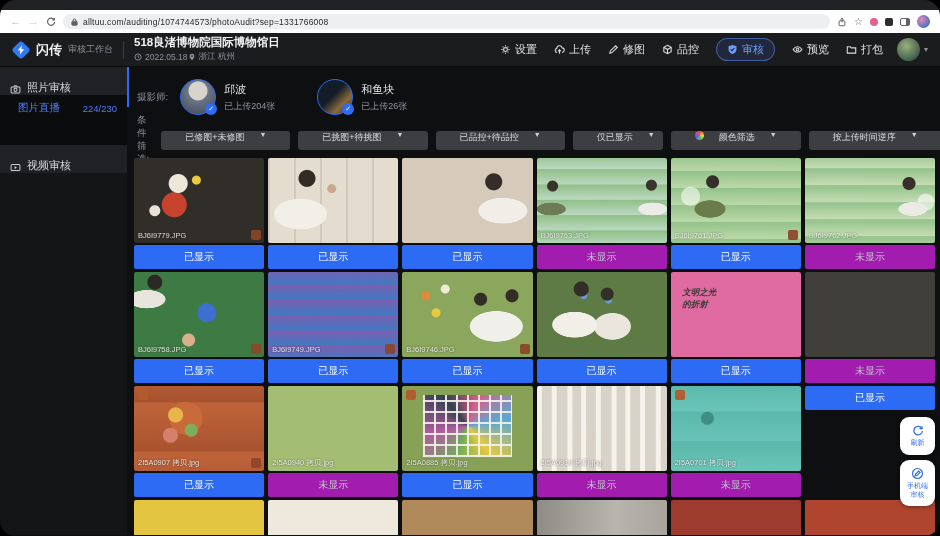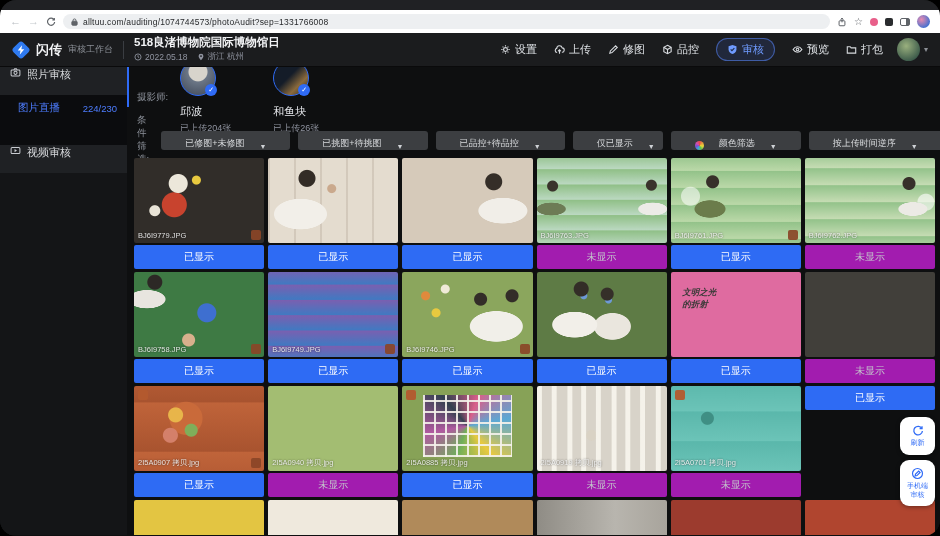--- a/index.html
+++ b/index.html
@@ -21,61 +21,61 @@
   .tb-avatar { width:13px; height:13px; border-radius:50%; background:radial-gradient(circle at 35% 35%, #e88bb1, #3f6fd0 75%); }
 
   
   .appbar { height:34px; background:#1b1c1e; display:flex; align-items:center; padding:0 12px; gap:10px; border-bottom:1px solid #0a0a0b; }
   .logo { display:flex; align-items:center; gap:6px; }
   .logo-name { font-size:13px; font-weight:bold; color:#f2f3f5; }
   .logo-sub { font-size:9px; color:#8b8f96; }
   .vdiv { width:1px; height:18px; background:#3a3d42; }
   .titlebox { display:flex; flex-direction:column; gap:2px; }
   .ev-title { font-size:11.5px; font-weight:bold; color:#f2f3f5; line-height:1.1; }
-  .ev-meta { display:flex; align-items:center; gap:9px; font-size:8.5px; color:#9094a0; }
+  .ev-meta { display:flex; align-items:center; font-size:8.5px; color:#9094a0; }
   .meta-item { display:flex; align-items:center; gap:3px; }
   .spacer { flex:1; }
   .topnav { display:flex; align-items:center; gap:17px; }
   .nav-item { display:flex; align-items:center; gap:4px; color:#dfe2e6; font-size:11px; cursor:default; }
   .nav-item svg { color:#d7dade; }
   .nav-item.active { padding:3px 10px; border-radius:13px; background:rgba(77,125,255,.13); border:1px solid rgba(90,135,255,.55); color:#6f9bff; }
   .nav-item.active svg { color:#6f9bff; }
   .user { display:flex; align-items:center; gap:4px; margin-left:4px; }
   .user-avatar { width:23px; height:23px; border-radius:50%; background:radial-gradient(circle at 40% 35%, #9ab07e, #3c5a4a 75%); }
   .caret { font-size:8px; color:#8b8f96; }
 
   
   .main { display:flex; height:468px; position:relative; }
   .sidebar { width:127px; background:#141517; flex:none; display:flex; flex-direction:column; position:relative; }
-  .sb-head { height:28px; display:flex; align-items:flex-start; gap:6px; padding:0 10px; background:#1f2124; color:#d8dadd; font-size:11px; }
+  .sb-head { height:28px; display:flex; align-items:flex-end; gap:6px; padding:0 10px; background:#1f2124; color:#d8dadd; font-size:11px; }
   .sb-sub { background:#0b0c0e; height:50px;padding-left:8px; }
   .sb-item { height:26px; display:flex; align-items:center; padding:0 10px; }
   .sb-item-label { color:#4d7dff; font-size:10.5px; }
   .sb-item-count { margin-left:auto; color:#4d7dff; font-size:9.5px; }
   .sb-rest { flex:1; background:#141517; }
   .blue-edge { position:absolute; left:127px; top:0; width:2px; height:40px; background:#2f6bf6; z-index:5; }
 
   .content { flex:1; background:#0e0f10; padding:4px 5px 0 7px; position:relative; overflow:hidden; }
 
   
   .photog-row { display:flex; align-items:center; height:52px; }
   .pg-label { font-size:9.5px; color:#8d929b; margin:0 12px 0 3px; }
-  .pg-entry { display:flex; align-items:flex-start; gap:8px;flex-direction:column; }
+  .pg-entry { display:flex; align-items:center; gap:8px; }
   .pg-entry + .pg-entry { margin-left:42px; }
   .pg-avatar { width:36px; height:36px; border-radius:50%; border:1.5px solid #2f6bf6; position:relative; flex:none; }
   .pg-avatar.a1 { background:radial-gradient(circle at 50% 32%, #d8d4cc 0 9px, #6b7686 10px, #3d4656); }
   .pg-avatar.a2 { background:linear-gradient(135deg, #141c28 0 45%, #8a6a3c 72%, #2e2517); }
   .pg-badge { position:absolute; right:-2px; bottom:-1px; width:12px; height:12px; border-radius:50%; background:#2f6bf6; color:#fff; font-size:7px; display:flex; align-items:center; justify-content:center; }
   .pg-name { font-size:11px; color:#e8eaee; }
   .pg-sub { font-size:9px; color:#9094a0; margin-top:3px; }
 
   
   .filter-row { display:flex; align-items:center; gap:8px; height:26px; margin-top:4px; }
   .fl-label { font-size:9.5px; color:#8d929b; margin:0 4px 0 3px; }
-  .pill { height:19px; border-radius:3px; background:#3c3e41; color:#d8dadd; font-size:9px; display:flex; align-items:flex-end; gap:15px; padding:0 24px; white-space:nowrap; }
+  .pill { height:19px; border-radius:3px; background:#3c3e41; color:#d8dadd; font-size:9px; display:flex; align-items:flex-start; gap:15px; padding:0 24px; white-space:nowrap; }
   .pill .caret { font-size:7px; color:#cfd2d6; }
   .pill.wide { width:90px; justify-content:space-between; }
   .wheel { width:9px; height:9px; border-radius:50%; background:conic-gradient(#e84b4b,#e8a03c,#e8dc3c,#62c24e,#3f9fe0,#7a4fd0,#d44fb0,#e84b4b); }
 
   
   .grid { display:grid; grid-template-columns:repeat(6,1fr); gap:3px 4px; margin-top:5px; }
   .card { display:flex; flex-direction:column; gap:2px; }
   .thumb { height:85px; border-radius:2px; position:relative; overflow:hidden; background-color:#222; background-repeat:no-repeat; }
   .fname { position:absolute; left:4px; bottom:3px; font-size:7.5px; color:rgba(255,255,255,.85); text-shadow:0 0 2px rgba(0,0,0,.65); white-space:nowrap; }
   .tag-br { position:absolute; right:3px; bottom:3px; width:10px; height:10px; border-radius:2px; background:#8a4527; opacity:.92; }

